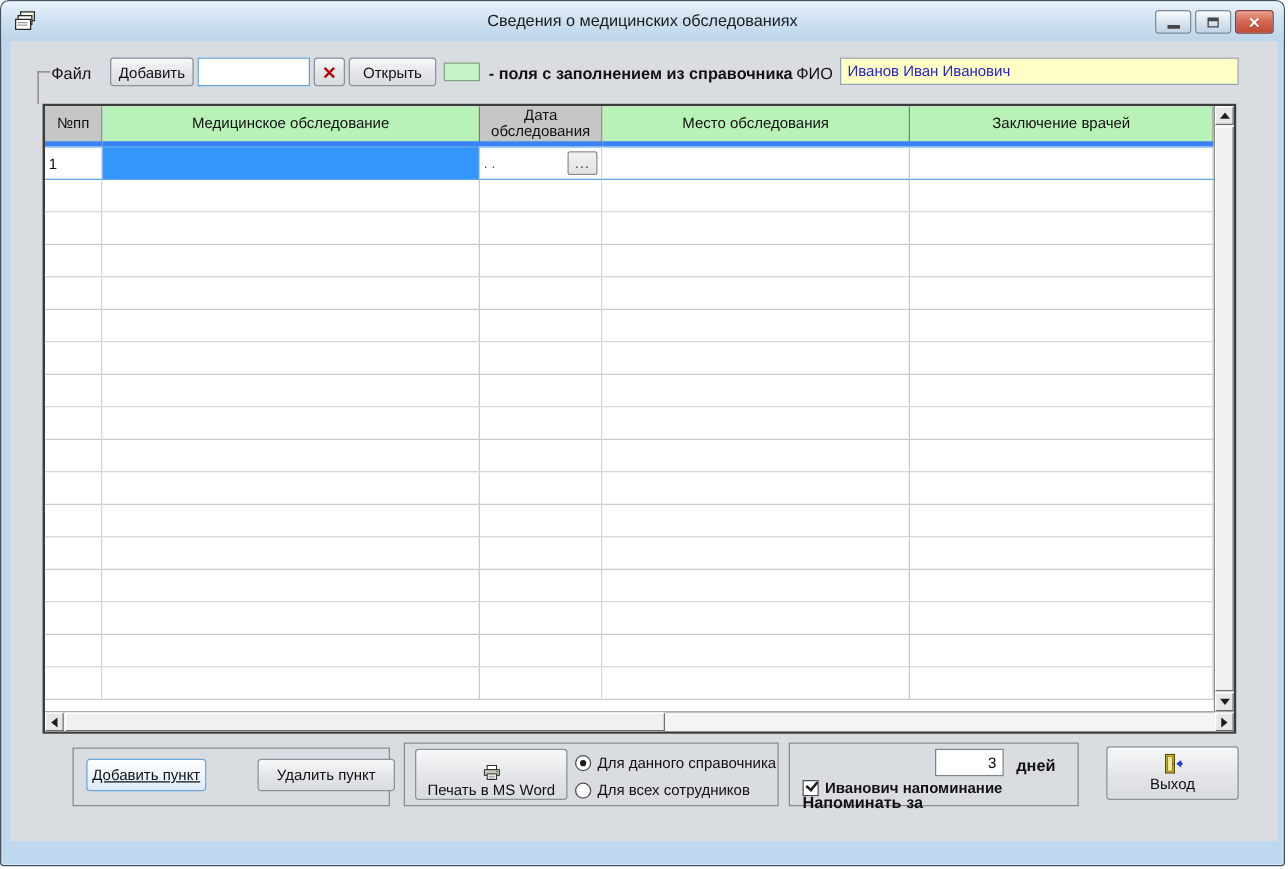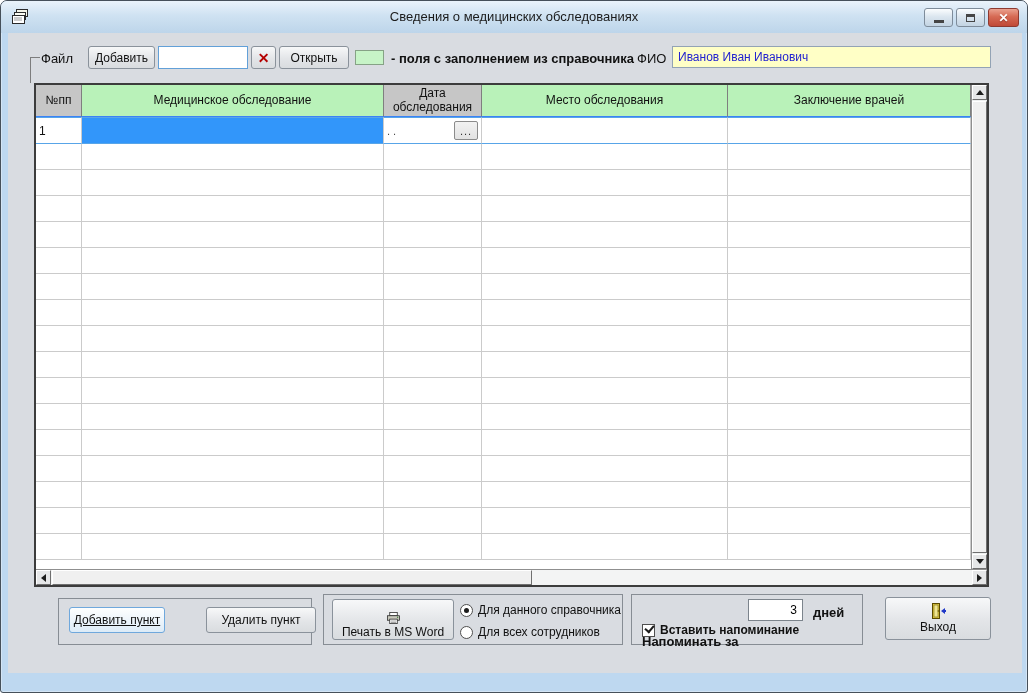--- a/index.html
+++ b/index.html
@@ -75,21 +75,21 @@
 
   
   .table-wrap {
     position:absolute; left:26px; top:50px; width:955px; height:504px;
     border:2px solid #3c3c3c; background:#fff;
   }
   .grid-area { position:absolute; left:0; top:0; right:16px; bottom:16px; overflow:hidden; }
   .thead { display:flex; height:32px; }
   .th {
     font-size:12px; color:#111; display:flex; align-items:center; justify-content:center;
-    text-align:center; border-right:1px solid #7f7f7f; border-bottom:1px solid #3b82f6;
+    text-align:center; border-right:1px solid #7f7f7f; border-bottom:4px solid #3b82f6;
     line-height:1.1; padding:0 12px;
   }
   .th.gray  { background:#c6c6c6; }
   .th.green { background:#b9f2b9; }
   .c0 { width:46px; }  .c1 { width:302px; } .c2 { width:98px; }
   .c3 { width:246px; } .c4 { width:243px; }
   .trow { display:flex; height:26px; }
   .td {
     border-right:1px solid #cbcbcb; border-bottom:1px solid #cbcbcb;
     font-size:12px; color:#111; display:flex; align-items:center; padding:0 3px;
@@ -405,21 +405,21 @@
         <div class="radio"></div>
         <span class="radio-label">Для всех сотрудников</span>
       </div>
 
       <div class="groupbox gb-reminder"></div>
       <div class="lbl bold remind-label">Напоминать за</div>
       <input class="remind-input" value="3" style="">
       <div class="lbl bold remind-units">дней</div>
       <div class="checkbox-row">
         <div class="checkbox checked"></div>
-        <span class="cb-label">Вставить напоминание</span>
+        <span class="cb-label">Иванович напоминание</span>
       </div>
 
       <div class="btn btn-exit">
         <svg width="18" height="16" viewBox="0 0 18 16">
           <rect x="3.5" y="0.5" width="7" height="15" fill="#dcc83e" stroke="#5a4a00"></rect>
           <rect x="5" y="2" width="4" height="12" fill="#f0e690" stroke="#8a7a20" stroke-width="0.7"></rect>
           <circle cx="9.3" cy="8" r="0.7" fill="#5a4a00"></circle>
           <path d="M13 8 L17 5 L17 7 L18 7 L18 9 L17 9 L17 11 Z" fill="#2038c8" transform="translate(-1,0)"></path>
         </svg>
         <span>Выход</span>

